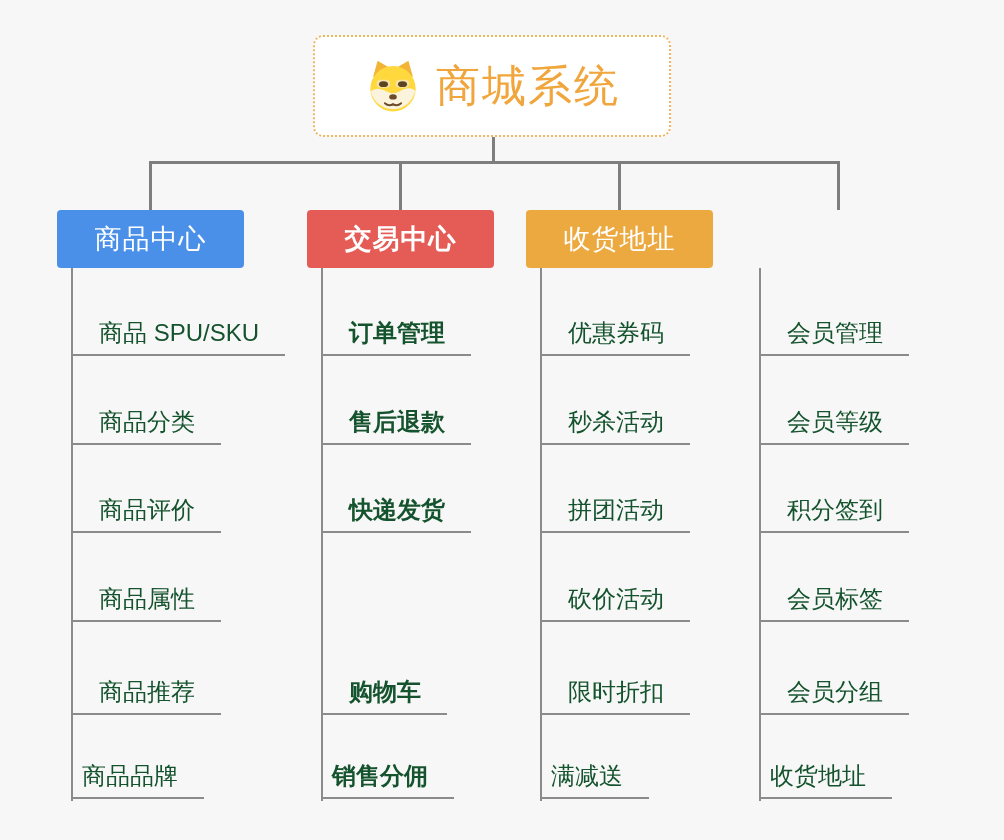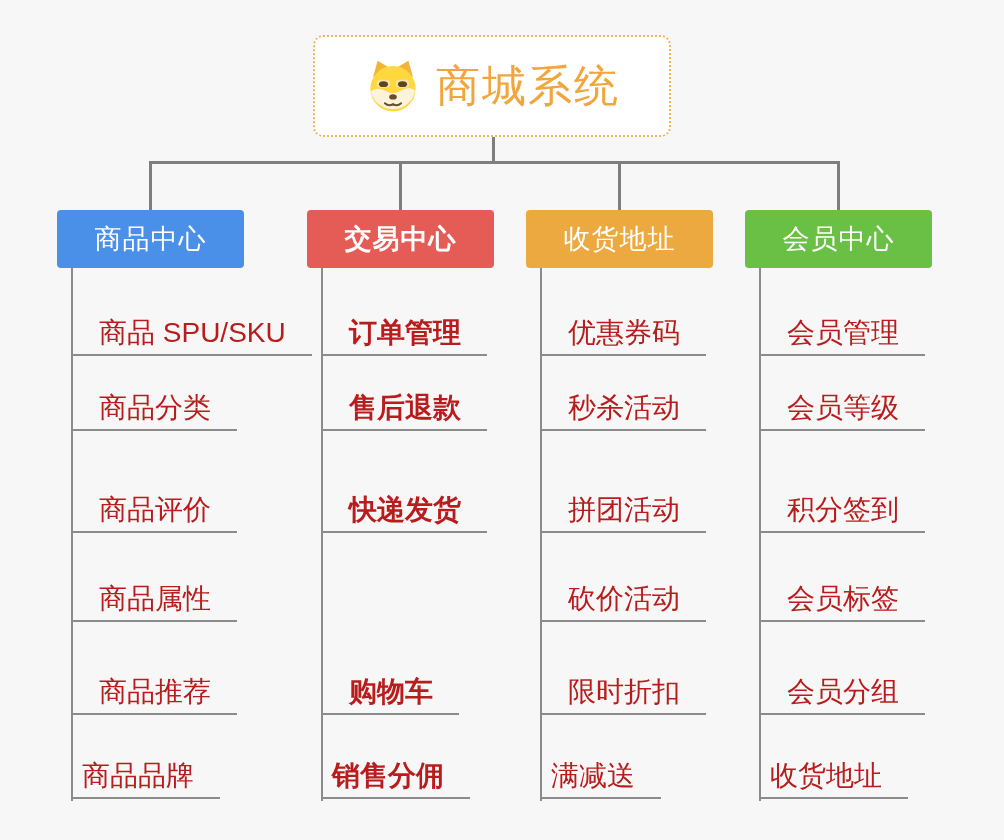--- a/index.html
+++ b/index.html
@@ -65,31 +65,31 @@
   }
   .vline {
     position: absolute;
     left: 14px; top: 58px;
     width: 2px; height: 533px;
     background: #8b8b8b;
   }
   .item {
     position: absolute;
     left: 14px;
-    font-size: 28px;
-    color: #b91c1c;
+    font-size: 24px;
+    color: #14532d;
     line-height: 30px;
     padding: 0 26px 6px 28px;
     border-bottom: 2px solid #8b8b8b;
     white-space: nowrap;
     width: fit-content;
     cursor: pointer;
   }
   .i0 { top: 108px; }
-  .i1 { top: 183px; }
+  .i1 { top: 197px; }
   .i2 { top: 285px; }
   .i3 { top: 374px; }
   .i4 { top: 467px; }
   .i5 { top: 551px; padding-left: 11px; }
 </style>
 </head>
 <body>
 
 <div class="canvas">
 
@@ -142,21 +142,20 @@
     <div class="vline"></div>
     <div class="item i0">优惠券码</div>
     <div class="item i1">秒杀活动</div>
     <div class="item i2">拼团活动</div>
     <div class="item i3">砍价活动</div>
     <div class="item i4">限时折扣</div>
     <div class="item i5">满减送</div>
   </div>
 
   <div class="branch b3">
-    <div class="hdr" style="background-color: rgb(106, 191, 69);">会员中心</div>
     <div class="vline"></div>
     <div class="item i0">会员管理</div>
     <div class="item i1">会员等级</div>
     <div class="item i2">积分签到</div>
     <div class="item i3">会员标签</div>
     <div class="item i4">会员分组</div>
     <div class="item i5">收货地址</div>
   </div>
 
 </div>

